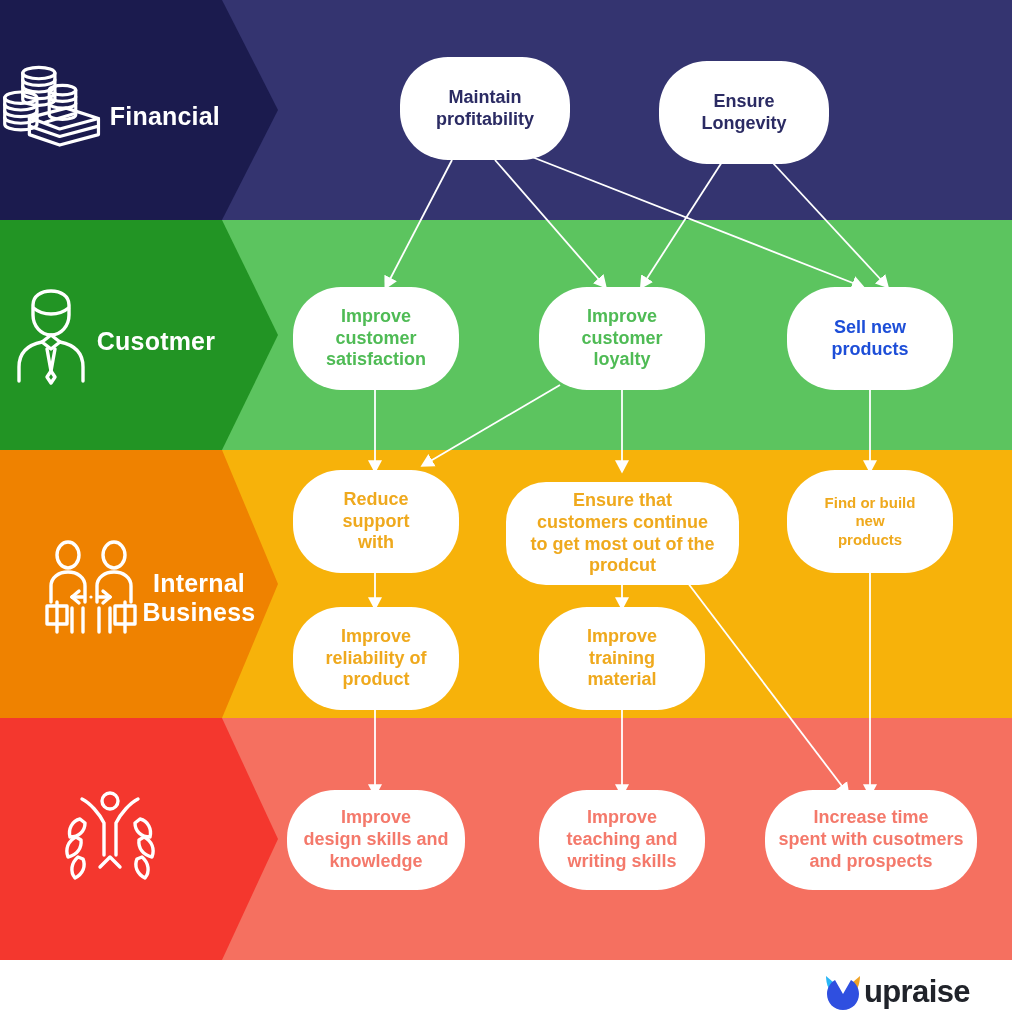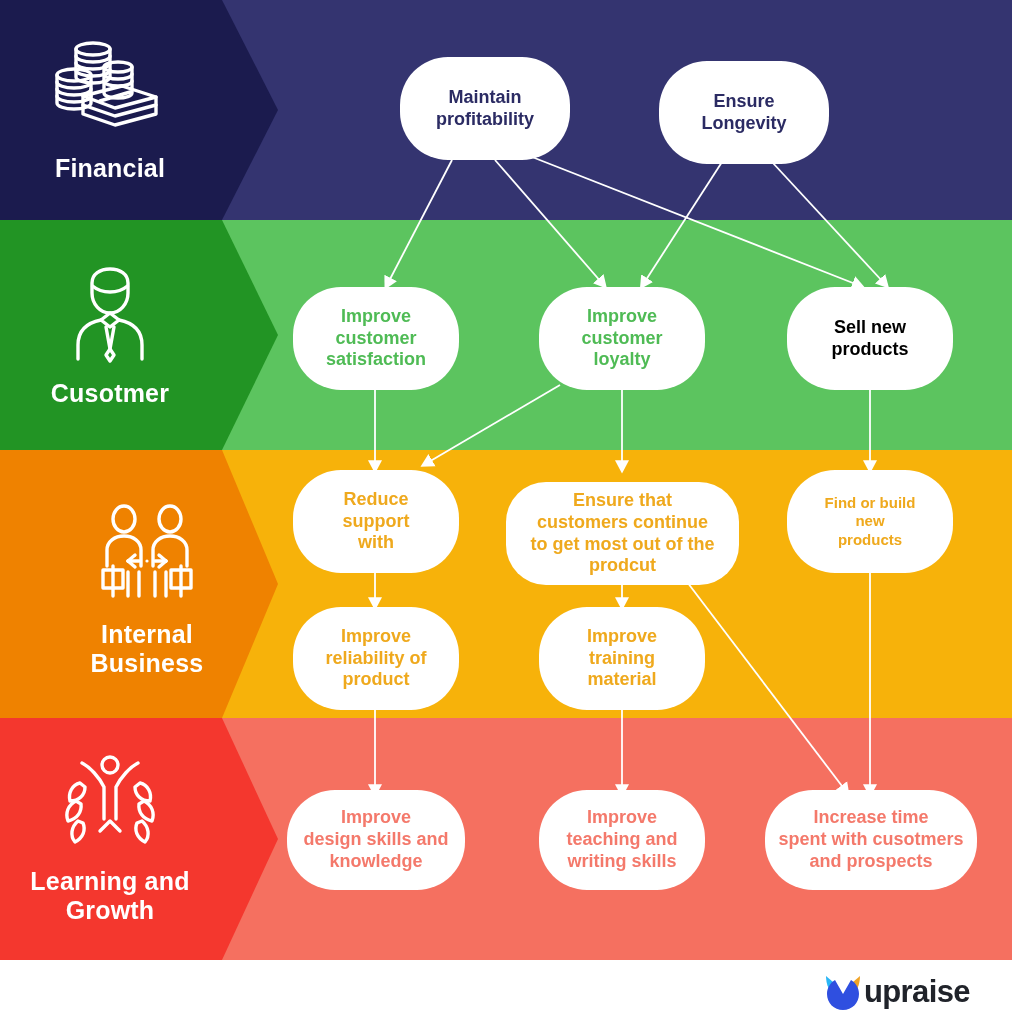--- a/index.html
+++ b/index.html
@@ -3,21 +3,21 @@
 <meta charset="utf-8">
 <style>
   html,body{margin:0;padding:0;background:#fff;}
   body{width:1012px;height:1024px;font-family:"Liberation Sans",sans-serif;overflow:hidden;}
   #stage{position:relative;width:1012px;height:1024px;background:#ffffff;}
 
   .band{position:absolute;left:0;width:1012px;overflow:hidden;}
   .band .light{position:absolute;inset:0;}
   .band .chev{position:absolute;left:0;top:0;height:100%;width:278px;}
 
-  .band-label{position:absolute;left:0;width:220px;display:flex;flex-direction:column;
+  .band-label{position:absolute;left:0;width:220px;display:flex;flex-direction:row;
               align-items:center;justify-content:center;color:#fff;z-index:6;pointer-events:none;}
   .band-label .ico{display:block;}
   .band-label .txt{margin-top:14px;font-size:25px;font-weight:bold;line-height:1.18;text-align:center;
                    letter-spacing:.2px;}
 
   #edges{position:absolute;left:0;top:0;width:1012px;height:1024px;z-index:4;pointer-events:none;}
 
   .node{position:absolute;z-index:5;background:#ffffff;border-radius:48px;
         display:flex;align-items:center;justify-content:center;text-align:center;
         font-weight:bold;line-height:1.22;box-sizing:border-box;padding:18px 12px;}
@@ -132,24 +132,20 @@
       <path d="M28 10 C36 14 45 24 50 34 v32"></path>
       <path d="M84 10 C76 14 67 24 62 34 v32"></path>
       <path d="M26 30 C18 32 14 40 16 48 C25 48 31 42 31 34 Z"></path>
       <path d="M22 48 C14 52 11 60 14 68 C23 66 28 59 27 51 Z"></path>
       <path d="M24 68 C17 74 16 83 21 89 C29 85 32 77 29 70 Z"></path>
       <path d="M86 30 C94 32 98 40 96 48 C87 48 81 42 81 34 Z"></path>
       <path d="M90 48 C98 52 101 60 98 68 C89 66 84 59 85 51 Z"></path>
       <path d="M88 68 C95 74 96 83 91 89 C83 85 80 77 83 70 Z"></path>
       <path d="M46 78 l10-10 10 10"></path>
     </svg>
-    <div class="txt">
-      <div>Learning and</div>
-      <div>Growth</div>
-    </div>
   </div>
 
   <svg id="edges" viewBox="0 0 1012 1024">
     <defs>
       <marker id="ah" markerWidth="9" markerHeight="9" refX="3.2" refY="4.5" orient="auto" markerUnits="strokeWidth">
         <path d="M0,0.6 L7.4,4.5 L0,8.4 Z" fill="#ffffff"></path>
       </marker>
     </defs>
     <g stroke="#ffffff" stroke-width="1.8" fill="none" marker-end="url(#ah)">
 
@@ -199,21 +195,21 @@
   </div>
 
   <div class="node" style="left:539px;top:287px;width:166px;height:103px;color:#4fbb55;font-size:18px;">
     <div>
         <span>Improve</span>
         <span>customer</span>
         <span>loyalty</span>
       </div>
   </div>
 
-  <div class="node" style="left:787px;top:287px;width:166px;height:103px;color:#000000;font-size:18px;">
+  <div class="node" style="left:787px;top:287px;width:166px;height:103px;color:#1d4ed8;font-size:18px;">
     <div>
         <span>Sell new</span>
         <span>products</span>
       </div>
   </div>
 
   <div class="node" style="left:293px;top:470px;width:166px;height:103px;color:#efa91d;font-size:18px;">
     <div>
         <span>Reduce</span>
         <span>support</span>

